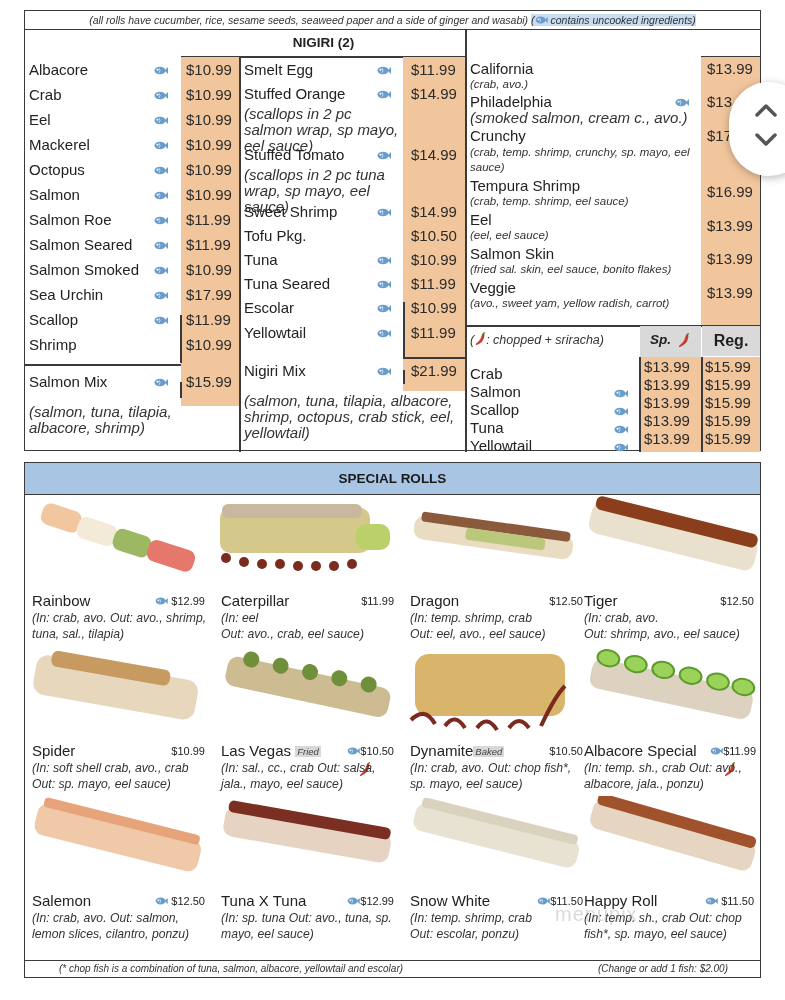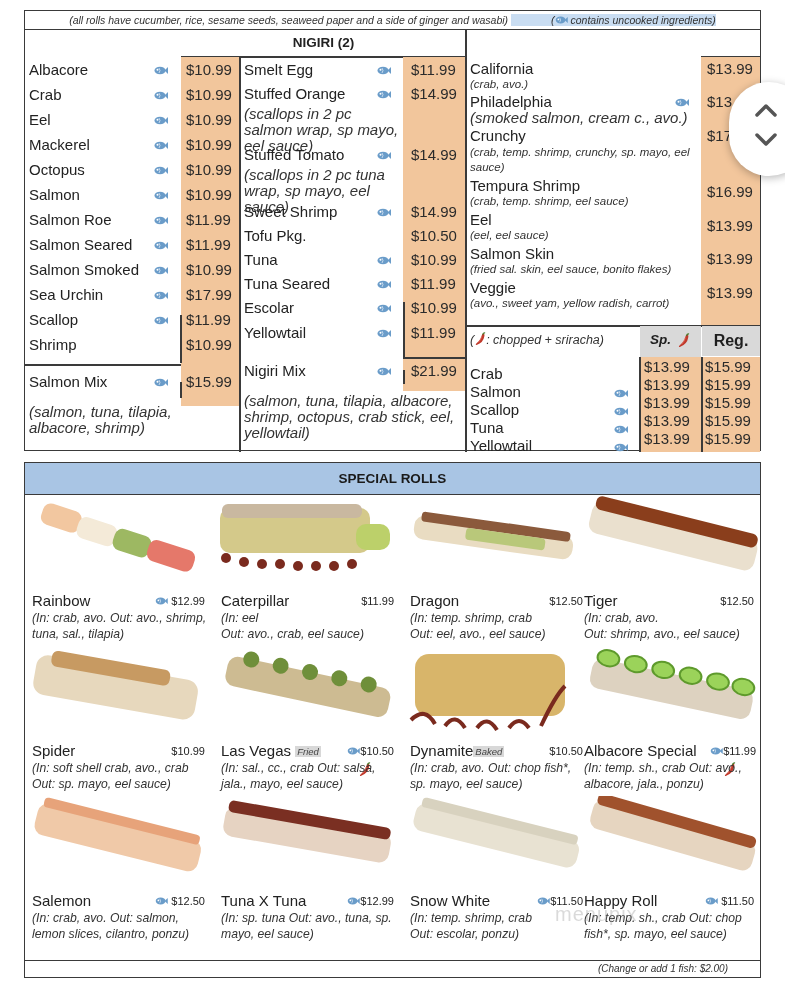--- a/index.html
+++ b/index.html
@@ -1,21 +1,21 @@
 <!DOCTYPE html>
 <html><head>
 <meta charset="utf-8">
 <style>
   * { box-sizing: border-box; margin: 0; padding: 0; }
   html, body { width: 785px; height: 1000px; background: #ffffff; overflow: hidden; }
   body { font-family: "DejaVu Sans", "Liberation Sans", sans-serif; color: #1f1f1f; position: relative; }
 
   .menu-top { position: absolute; left: 24px; top: 10px; width: 737px; height: 441px; border: 1.5px solid #3a3a3a; }
   .note-bar { height: 19px; border-bottom: 1.5px solid #3a3a3a; font-size: 10.5px; font-style: italic; text-align: center; line-height: 18px; color: #333; font-family: "Liberation Sans", sans-serif; }
-  .note-bar .hl { background: #c9ddf2; padding-left: 40px; }
+  .note-bar .hl { background: #c9ddf2; }
   .cols { position: absolute; top: 19px; left: 0; right: 0; bottom: 0; }
 
   .sec-title { position: absolute; top: 0; height: 26px; line-height: 26px; font-weight: bold; font-size: 13.5px; text-align: center; font-family: "Liberation Sans", sans-serif; color: #222; }
 
   .price-band { position: absolute; background: #f2c69c; }
   .row { position: absolute; font-size: 15px; height: 24px; line-height: 24px; white-space: nowrap; font-family: "Liberation Sans", sans-serif; color: #222; }
   .price { position: absolute; font-size: 15px; line-height: 24px; font-family: "Liberation Sans", sans-serif; color: #2b2b2b; }
   .desc { position: absolute; font-size: 15px; font-style: italic; line-height: 16px; color: #333; font-family: "Liberation Sans", sans-serif; }
   .fish { position: absolute; width: 14px; height: 9px; }
   .vline { position: absolute; width: 1.5px; background: #3a3a3a; }
@@ -490,20 +490,21 @@
         </g>
     </svg>
     <div class="card-name">Happy Roll</div>
     <div class="card-price"><svg style="width:13px;height:8px;margin-right:3px">
           <use href="#fish"></use>
         </svg><span>$11.50</span></div>
     <div class="card-desc">(In: temp. sh., crab Out: chop fish*, sp. mayo, eel sauce)</div>
   </div>
 
   <div class="footer">
+    <span style="position:absolute; left:34px;">(* chop fish is a combination of tuna, salmon, albacore, yellowtail and escolar)</span>
     <span style="position:absolute; right:32px;">(Change or add 1 fish: $2.00)</span>
   </div>
 </div>
 
 <div class="watermark">menupix</div>
 
 <div class="scroll-widget">
   <svg style="position:absolute; left:25px; top:20px; width:24px; height:16px;" viewBox="0 0 24 16">
     <path d="M3 13 L12 4 L21 13" stroke="#555" stroke-width="3.5" fill="none" stroke-linecap="round" stroke-linejoin="round"></path>
   </svg>

